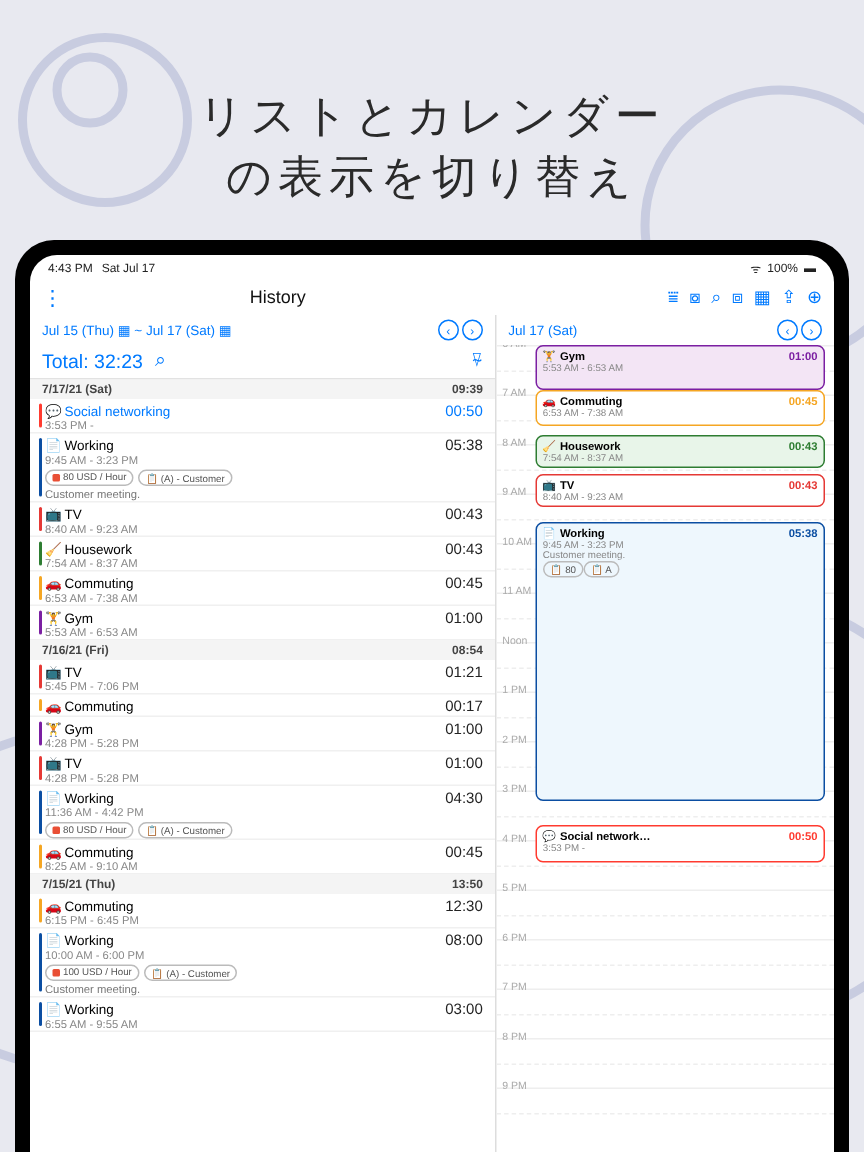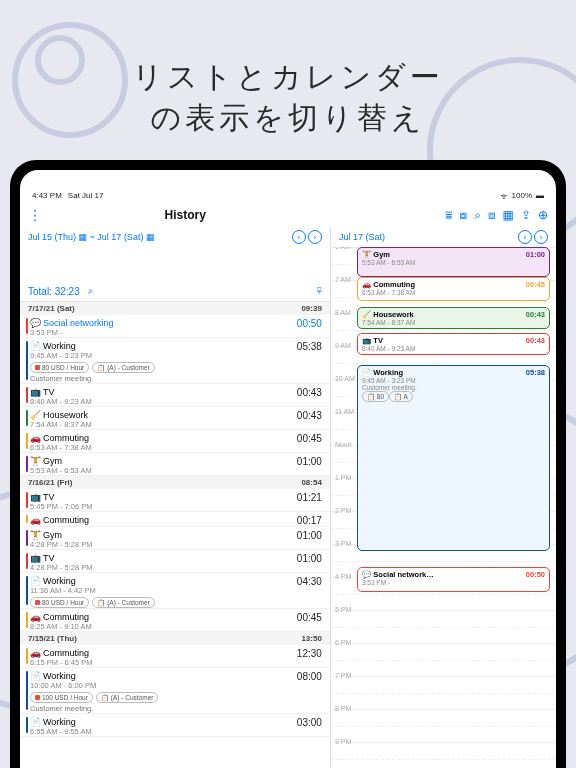--- a/index.html
+++ b/index.html
@@ -8,38 +8,38 @@
   .bg-circles { position: absolute; inset: 0; z-index: 0; }
   .bg-circles svg { width: 100%; height: 100%; }
 
   .headline { position: relative; z-index: 1; text-align: center; padding: 30px 40px 20px; color: #2a2a2a; margin-top: 27px; }
   .headline .l1 { font-size: 30px; letter-spacing: 4px; font-weight: 400; }
   .headline .l2 { font-size: 30px; letter-spacing: 4px; font-weight: 400; }
 
   .device { position: absolute; top: 160px; left: 10px; right: 10px; bottom: 0; background: #000; border-radius: 26px 26px 0 0; padding: 10px 10px 0 10px; z-index: 2; }
   .screen { background: #fff; width: 100%; height: 100%; border-radius: 18px 18px 0 0; overflow: hidden; display: flex; flex-direction: column; }
 
-  .statusbar { height: 16px; display: flex; align-items: center; justify-content: space-between; padding: 0 12px; font-size: 8px; color: #222; margin-top: 17px; }
+  .statusbar { height: 16px; display: flex; align-items: center; justify-content: space-between; padding: 0 12px; font-size: 8px; color: #222; }
   .statusbar .sb-left { display:flex; gap:6px; }
   .statusbar .sb-right { display:flex; gap:4px; align-items:center; }
 
   .app-toolbar { height: 24px; display:flex; align-items:center; padding: 0 8px; gap: 8px; }
   .app-toolbar .menu-dots { color:#007aff; font-size:14px; }
-  .app-toolbar .title { flex-basis: 52%; text-align:center; font-size:12px; font-weight:700; color:#111; }
+  .app-toolbar .title { flex-basis: 52%; text-align:center; font-size:12px; font-weight:400; color:#111; }
   .app-toolbar .icons { display:flex; gap:7px; color:#007aff; font-size:12px; margin-left:auto; }
 
   .content { flex:1; display:flex; overflow:hidden; }
   .left-pane { flex: 0 0 58%; border-right: 1px solid #ddd; display:flex; flex-direction:column; }
   .right-pane { flex: 1; display:flex; flex-direction:column; }
 
   .date-nav { display:flex; align-items:center; justify-content:space-between; padding: 3px 8px; font-size:9px; color:#007aff; }
   .date-nav .nav-btns { display:flex; gap:2px; }
   .circ { display:inline-flex; width:14px; height:14px; border:1px solid #007aff; border-radius:50%; align-items:center; justify-content:center; font-size:8px; }
 
-  .summary { display:flex; align-items:center; justify-content:space-between; padding: 2px 8px 4px; font-size:10px; color:#007aff; border-bottom:1px solid #e2e2e2;margin-top:36px; }
+  .summary { display:flex; align-items:center; justify-content:space-between; padding: 2px 8px 4px; font-size:13px; color:#007aff; border-bottom:1px solid #e2e2e2; }
   .summary .s-left { display:flex; gap:8px; align-items:center; }
 
   .list { flex:1; overflow:hidden; font-size:9px; }
   .day-header { background:#f4f4f4; padding:2px 8px; display:flex; justify-content:space-between; font-size:8px; font-weight:600; color:#444; }
   .item { border-bottom:1px solid #f0f0f0; padding:3px 8px 0 10px; display:flex; position:relative; }
   .item .bar { position:absolute; left:6px; top:3px; bottom:3px; width:2px; border-radius:1px; }
   .item .info { flex:1; }
   .item .name { font-size:9px; font-weight:500; }
   .item .name .ic { display:inline-block; width:10px; margin-right:3px; }
   .item .sub { font-size:7.5px; color:#888; }

